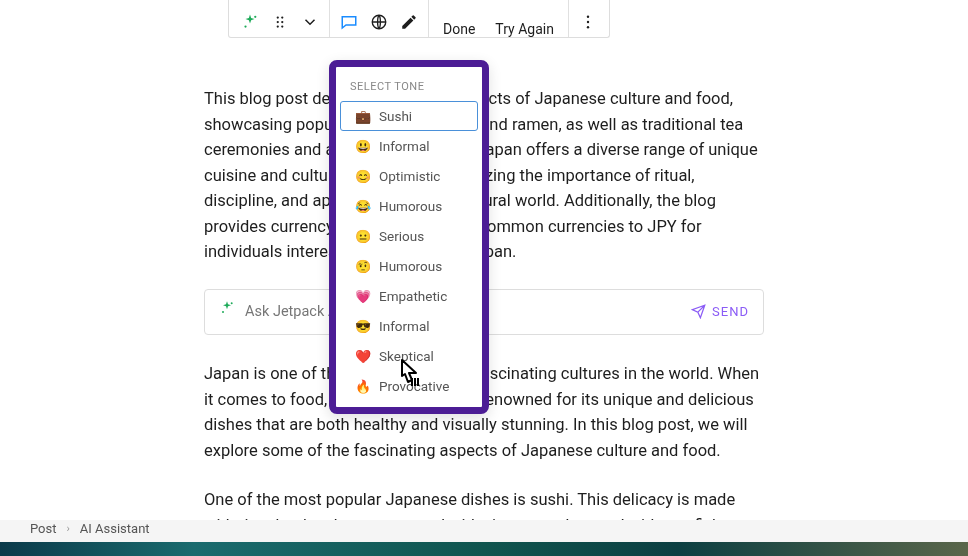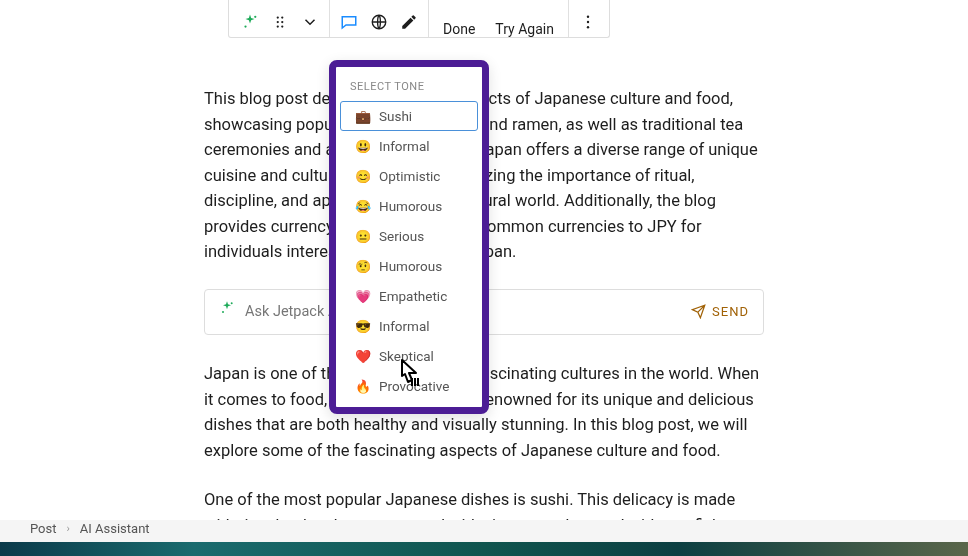--- a/index.html
+++ b/index.html
@@ -80,21 +80,21 @@
       color: #777;
       font-size: 14.5px;
     }
     .ask-bar .spacer { flex: 1; }
     .send-btn {
       display: flex;
       align-items: center;
       gap: 6px;
       letter-spacing: 1px;
       font-size: 13px;
-      color: #a16207;
+      color: #8b5cf6;
     }
     .tone-popover {
       position: absolute;
       left: 329px;
       top: 60px;
       width: 160px;
       background: #fff;
       border: 7px solid #4c1d95;
       border-radius: 8px;
       box-shadow: 0 4px 14px rgba(0,0,0,0.12);

